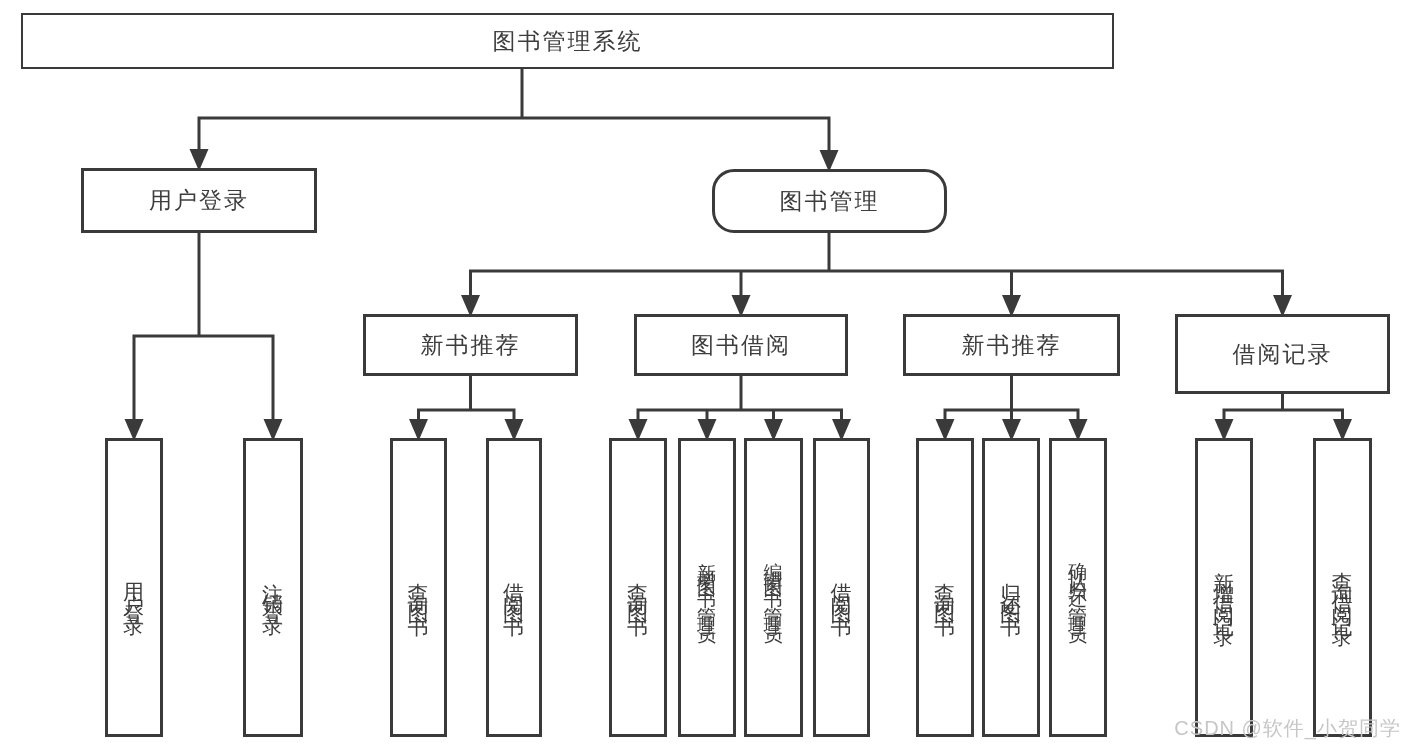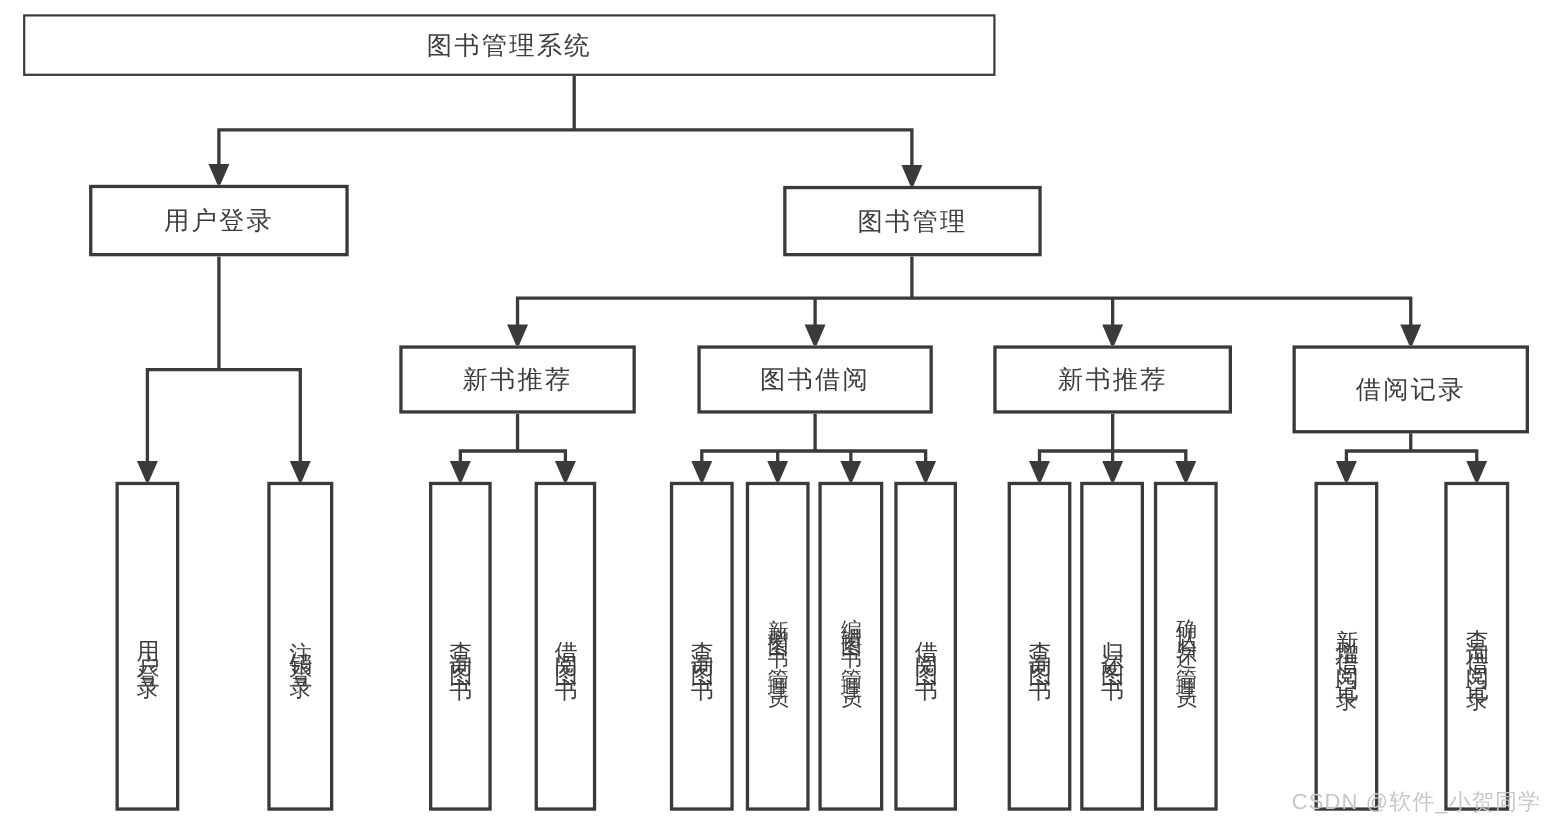--- a/index.html
+++ b/index.html
@@ -106,24 +106,24 @@
     <polygon fill="currentColor" stroke="none" points="935.5,419 954.5,419 945,441"></polygon>
     <polygon fill="currentColor" stroke="none" points="1002,419 1021,419 1011.5,441"></polygon>
     <polygon fill="currentColor" stroke="none" points="1068.5,419 1087.5,419 1078,441"></polygon>
 
     <path d="M1282.5,376 V410"></path>
     <path d="M1224,422 V410 H1342.5 V422"></path>
     <polygon fill="currentColor" stroke="none" points="1214.5,419 1233.5,419 1224,441"></polygon>
     <polygon fill="currentColor" stroke="none" points="1333,419 1352,419 1342.5,441"></polygon>
   </svg>
 
-  <div class="node top" style="left:21px;top:13px;width:884px;height:56px;">图书管理系统</div>
+  <div class="node top" style="left:21px;top:13px;width:1093px;height:56px;">图书管理系统</div>
 
   <div class="node" style="left:81px;top:168px;width:236px;height:65px;">用户登录</div>
-  <div class="node" style="left:712px;top:169px;width:235px;height:64px;">图书管理</div>
+  <div class="node" style="left:712px;top:169px;width:235px;height:64px;border-radius:22px;">图书管理</div>
 
   <div class="node" style="left:634px;top:314px;width:214px;height:62px;">图书借阅</div>
   <div class="node" style="left:363px;top:314px;width:215px;height:62px;">新书推荐</div>
   <div class="node" style="left:903px;top:314px;width:217px;height:62px;">新书推荐</div>
   <div class="node" style="left:1175px;top:314px;width:215px;height:80px;">借阅记录</div>
 
   <div class="node leaf" style="left:105px;width:58px;">
     <span class="vtext">用户登录</span>
   </div>
   <div class="node leaf" style="left:243px;width:60px;">

